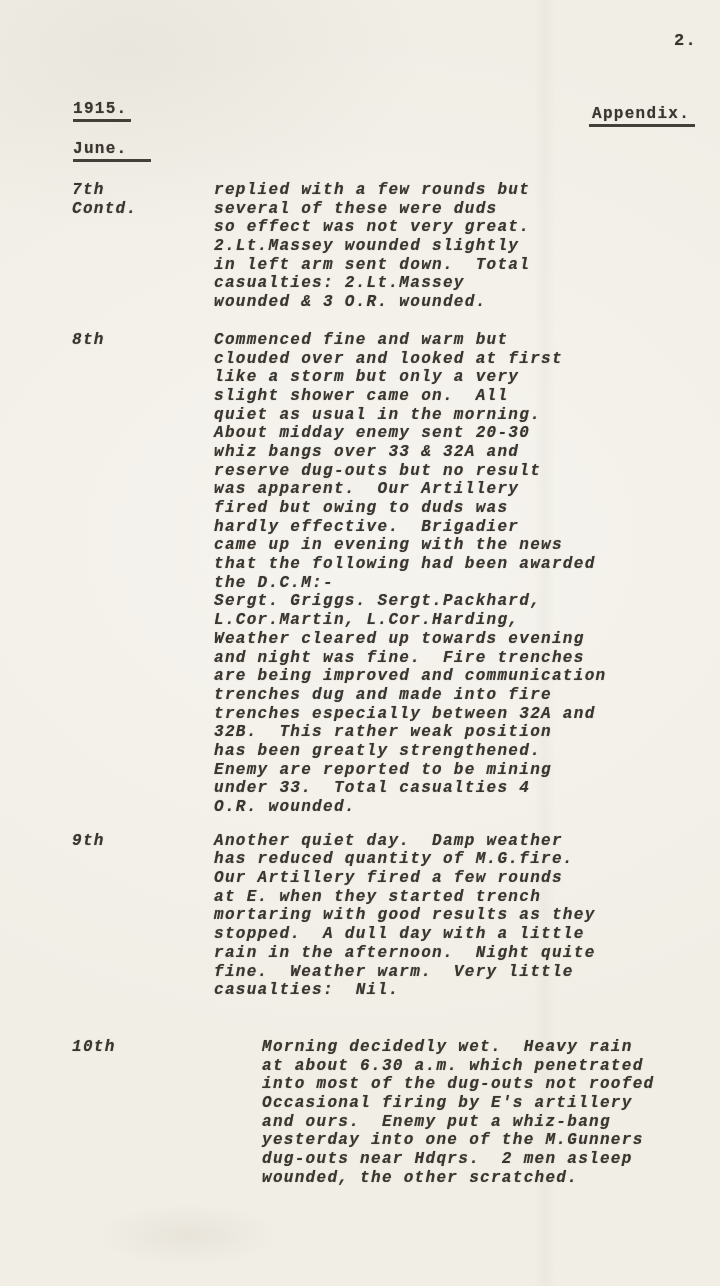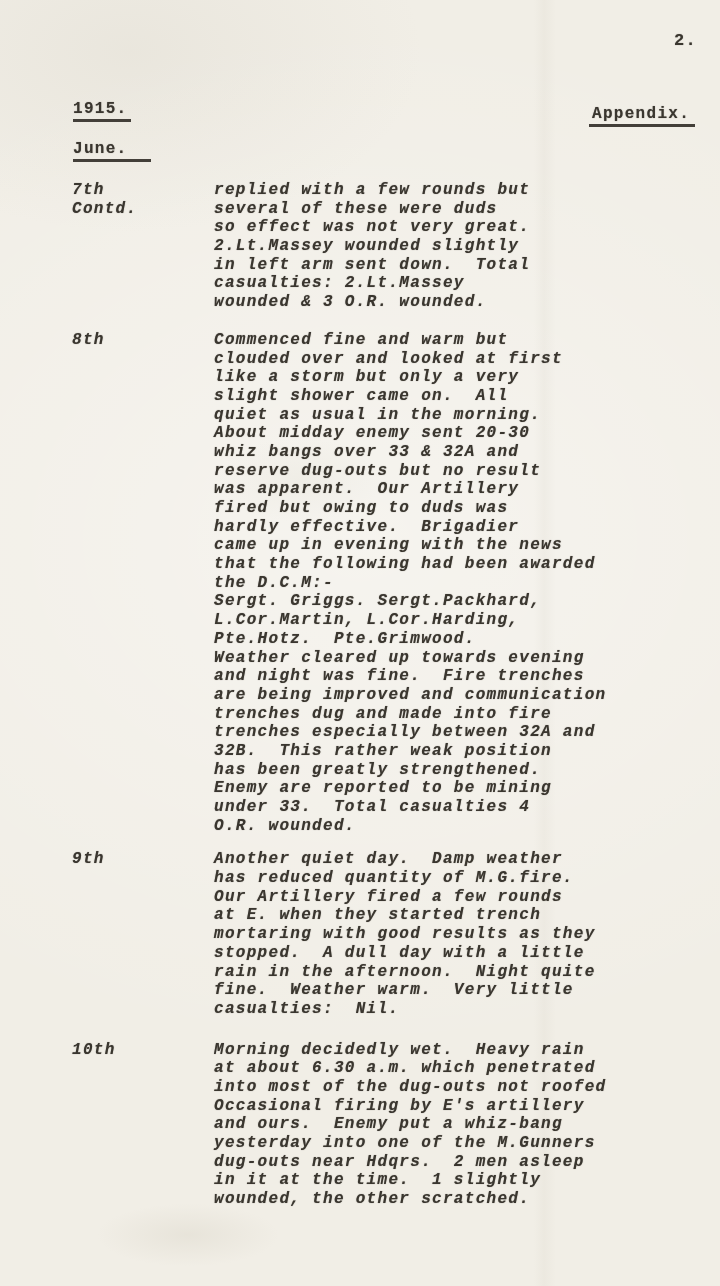--- a/index.html
+++ b/index.html
@@ -41,21 +41,21 @@
   .year-heading   { left: 73px;  top: 100px; padding-right: 3px; }
   .appendix-heading { left: 589px; top: 105px; padding-left: 3px; padding-right: 5px; }
   .month-heading  { left: 73px;  top: 140px; padding-right: 23px; }
   .entries {
     position: absolute;
     left: 72px; top: 181px; right: 0; font-style: italic;
   }
   .entry { display: flex; align-items: flex-start; }
   .entry + .entry { margin-top: 19px; }
   .entry:nth-child(3) { margin-top: 15px; }
-  .entry:nth-child(4) { margin-top: 22px; }
+  .entry:nth-child(4) { margin-top: 38px; gap: 48px; }
   .entry-day { width: 142px; flex: none; }
   .entry-body { flex: 1; }
   .line, .day-line {
     white-space: pre;
     line-height: 18.7px;
     height: 18.7px;
   }
 </style>
 </head>
 <body>
@@ -97,21 +97,20 @@
         <div class="line">whiz bangs over 33 &amp; 32A and</div>
         <div class="line">reserve dug-outs but no result</div>
         <div class="line">was apparent.  Our Artillery</div>
         <div class="line">fired but owing to duds was</div>
         <div class="line">hardly effective.  Brigadier</div>
         <div class="line">came up in evening with the news</div>
         <div class="line">that the following had been awarded</div>
         <div class="line">the D.C.M:-</div>
         <div class="line">Sergt. Griggs. Sergt.Packhard,</div>
         <div class="line">L.Cor.Martin, L.Cor.Harding,</div>
-        <div class="line">Pte.Hotz.  Pte.Grimwood.</div>
         <div class="line">Weather cleared up towards evening</div>
         <div class="line">and night was fine.  Fire trenches</div>
         <div class="line">are being improved and communication</div>
         <div class="line">trenches dug and made into fire</div>
         <div class="line">trenches especially between 32A and</div>
         <div class="line">32B.  This rather weak position</div>
         <div class="line">has been greatly strengthened.</div>
         <div class="line">Enemy are reported to be mining</div>
         <div class="line">under 33.  Total casualties 4</div>
         <div class="line">O.R. wounded.</div>
@@ -140,17 +139,16 @@
         <div class="day-line">10th</div>
       </div>
     <div class="entry-body">
         <div class="line">Morning decidedly wet.  Heavy rain</div>
         <div class="line">at about 6.30 a.m. which penetrated</div>
         <div class="line">into most of the dug-outs not roofed</div>
         <div class="line">Occasional firing by E's artillery</div>
         <div class="line">and ours.  Enemy put a whiz-bang</div>
         <div class="line">yesterday into one of the M.Gunners</div>
         <div class="line">dug-outs near Hdqrs.  2 men asleep</div>
-        <div class="line">in it at the time.  1 slightly</div>
         <div class="line">wounded, the other scratched.</div>
       </div>
   </div>
 </div>
 
 </body></html>

